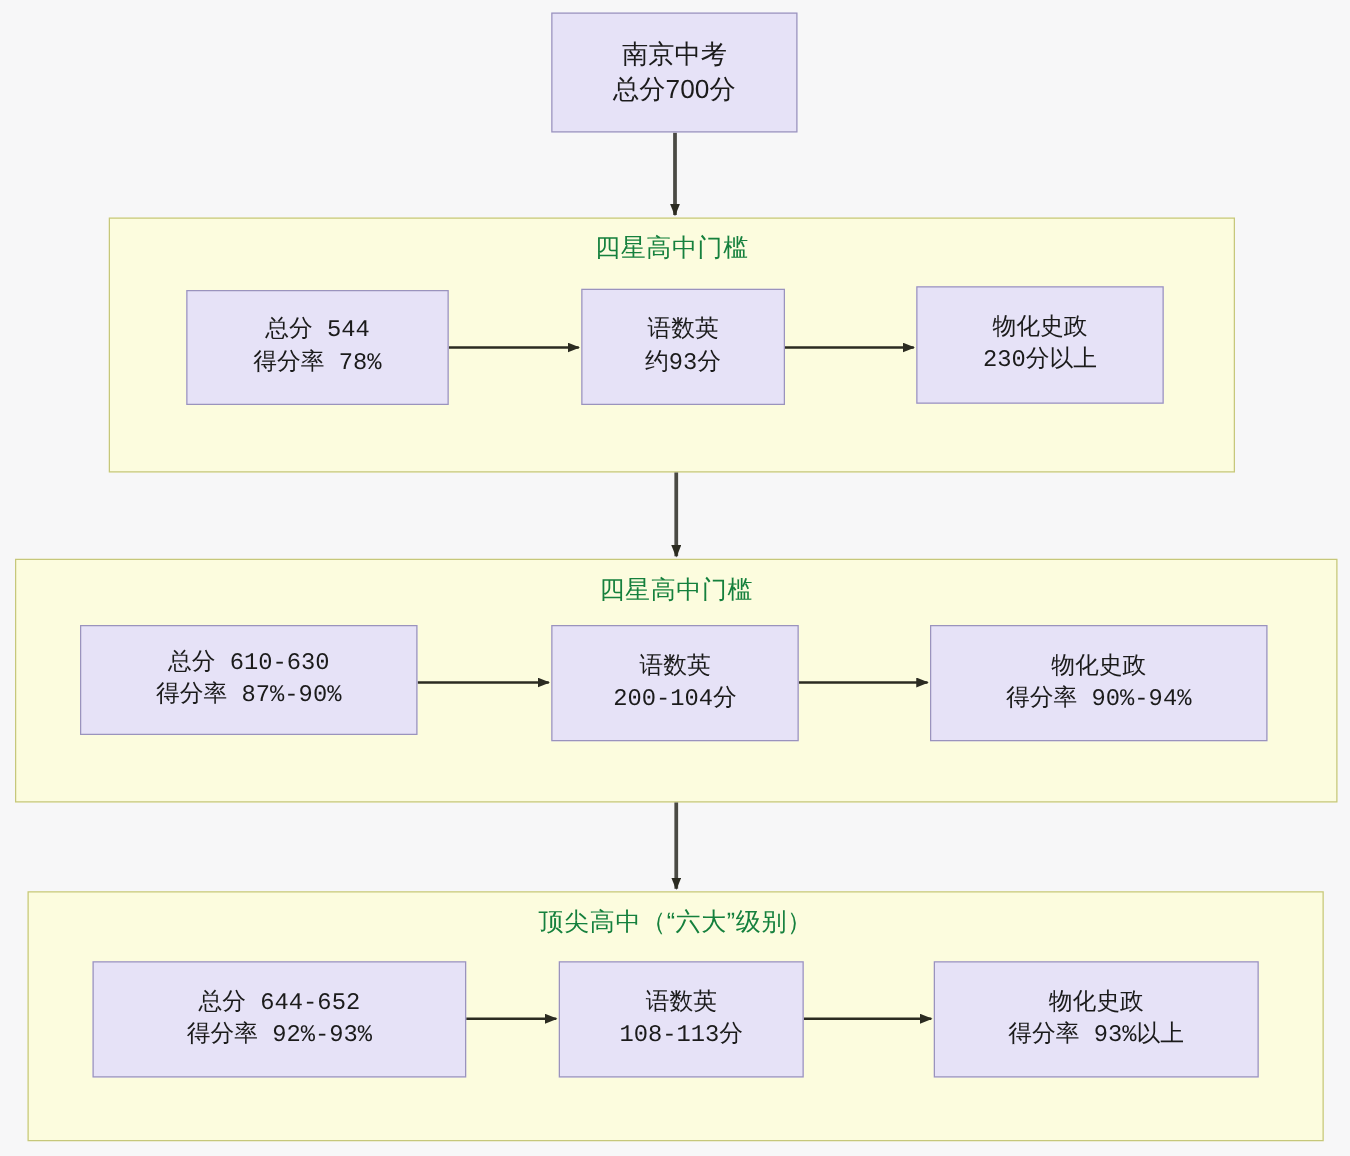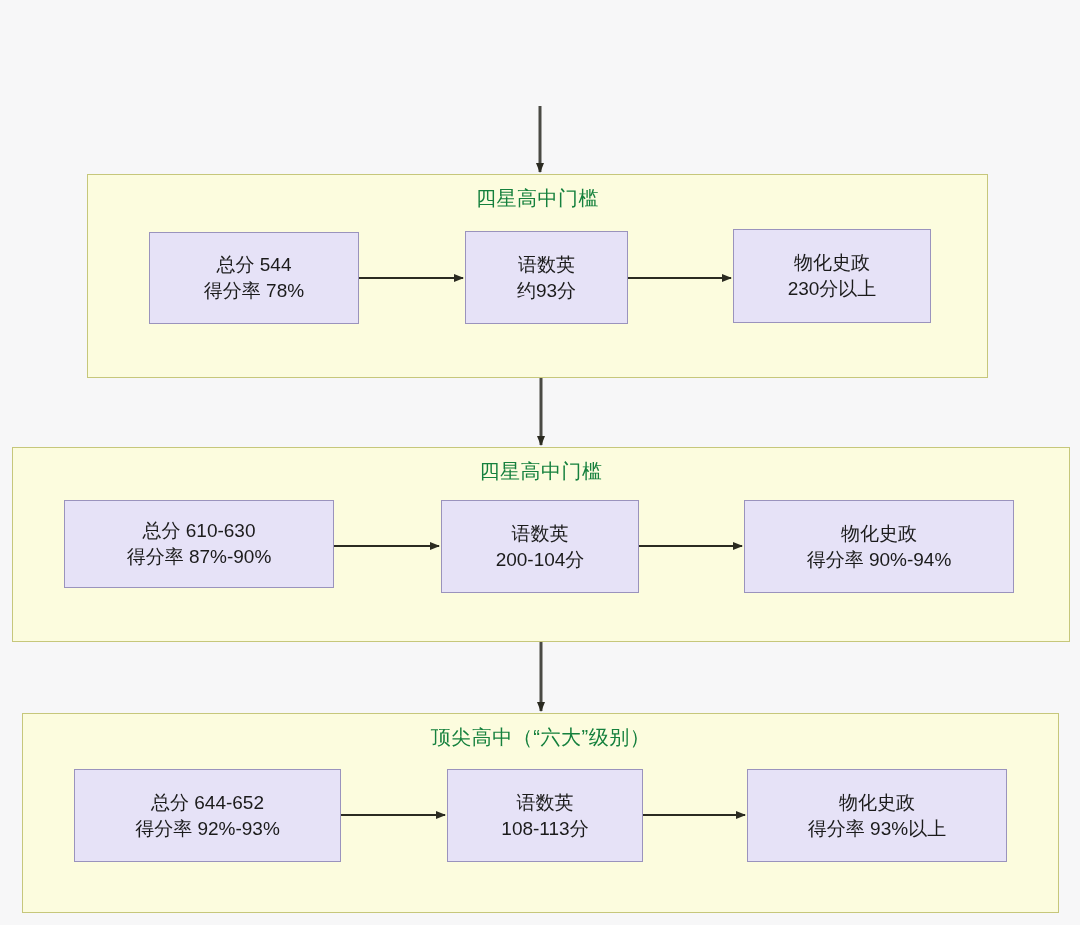--- a/index.html
+++ b/index.html
@@ -89,34 +89,34 @@
     border: 1.5px solid #9a93bd;
     display: flex;
     flex-direction: column;
     align-items: center;
     justify-content: center;
     color: #1b1b1b;
     font-size: 19px;
     line-height: 1.36;
     z-index: 10;
   }
-  .step .line { white-space: nowrap; text-align: left; }
+  .step .line { white-space: nowrap; text-align: left; font-family: Liberation Mono, monospace; }
 
   
   #g1-box-0 { left: 149px; top: 232px; width: 210px; height: 92px; }
   #g1-box-1 { left: 465px; top: 231px; width: 163px; height: 93px; }
   #g1-box-2 { left: 733px; top: 229px; width: 198px; height: 94px; }
 
   
   #g2-box-0 { left: 64px;  top: 500px; width: 270px; height: 88px; }
   #g2-box-1 { left: 441px; top: 500px; width: 198px; height: 93px; }
   #g2-box-2 { left: 744px; top: 500px; width: 270px; height: 93px; }
 
   
-  #g3-box-0 { left: 74px;  top: 769px; width: 267px; height: 93px; }
+  #g3-box-0 { left: 74px;  top: 769px; width: 299px; height: 93px; }
   #g3-box-1 { left: 447px; top: 769px; width: 196px; height: 93px; }
   #g3-box-2 { left: 747px; top: 769px; width: 260px; height: 93px; }
 </style>
 </head>
 <body>
 
 <div class="canvas">
 
   <svg class="arrow-layer" viewBox="0 0 1080 925" width="1080" height="925">
     <defs>
@@ -134,20 +134,24 @@
     <line x1="359" y1="278" x2="463" y2="278" stroke="#2b2b21" stroke-width="2" marker-end="url(#ah)"></line>
     <line x1="628" y1="278" x2="731" y2="278" stroke="#2b2b21" stroke-width="2" marker-end="url(#ah)"></line>
 
     <line x1="334" y1="546" x2="439" y2="546" stroke="#2b2b21" stroke-width="2" marker-end="url(#ah)"></line>
     <line x1="639" y1="546" x2="742" y2="546" stroke="#2b2b21" stroke-width="2" marker-end="url(#ah)"></line>
 
     <line x1="341" y1="815" x2="445" y2="815" stroke="#2b2b21" stroke-width="2" marker-end="url(#ah)"></line>
     <line x1="643" y1="815" x2="745" y2="815" stroke="#2b2b21" stroke-width="2" marker-end="url(#ah)"></line>
   </svg>
 
+  <div class="node" id="root-node">
+    <span class="line">南京中考</span>
+    <span class="line">总分700分</span>
+  </div>
 
   <div class="group" id="group-1">
     <div class="group-title">四星高中门槛</div>
   </div>
 
   <div class="step" id="g1-box-0">
     <span class="line">总分 544</span>
     <span class="line">得分率 78%</span>
   </div>
   <div class="step" id="g1-box-1">

